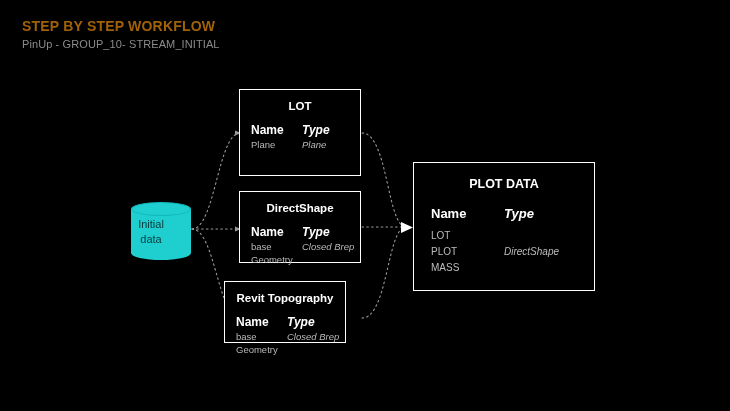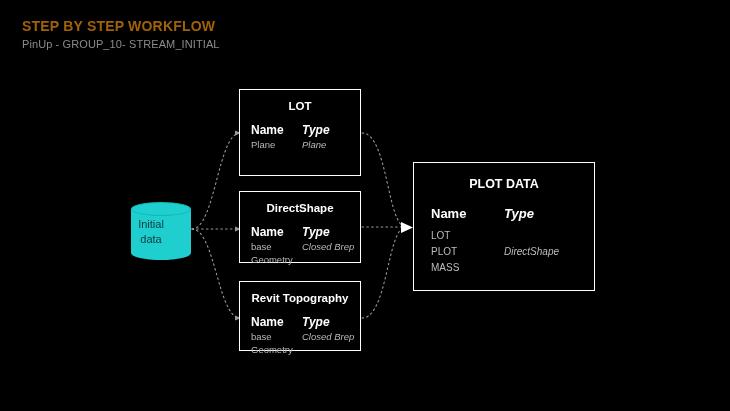--- a/index.html
+++ b/index.html
@@ -141,21 +141,21 @@
   .col-type {
     flex: 1;
     font-style: italic;
   }
 
   
   #box-lot   { left: 239px; top: 89px;  width: 122px; height: 87px; }
   
   #box-ds    { left: 239px; top: 191px; width: 122px; height: 72px; }
   
-  #box-topo  { left: 239px; top: 281px; width: 122px; height: 70px; }
+  #box-topo  { left: 224px; top: 281px; width: 122px; height: 62px; }
 
   
   #box-plot {
     left: 413px;
     top: 162px;
     width: 182px;
     height: 129px;
   }
   #box-plot .node-title {
     margin-top: 14px;

